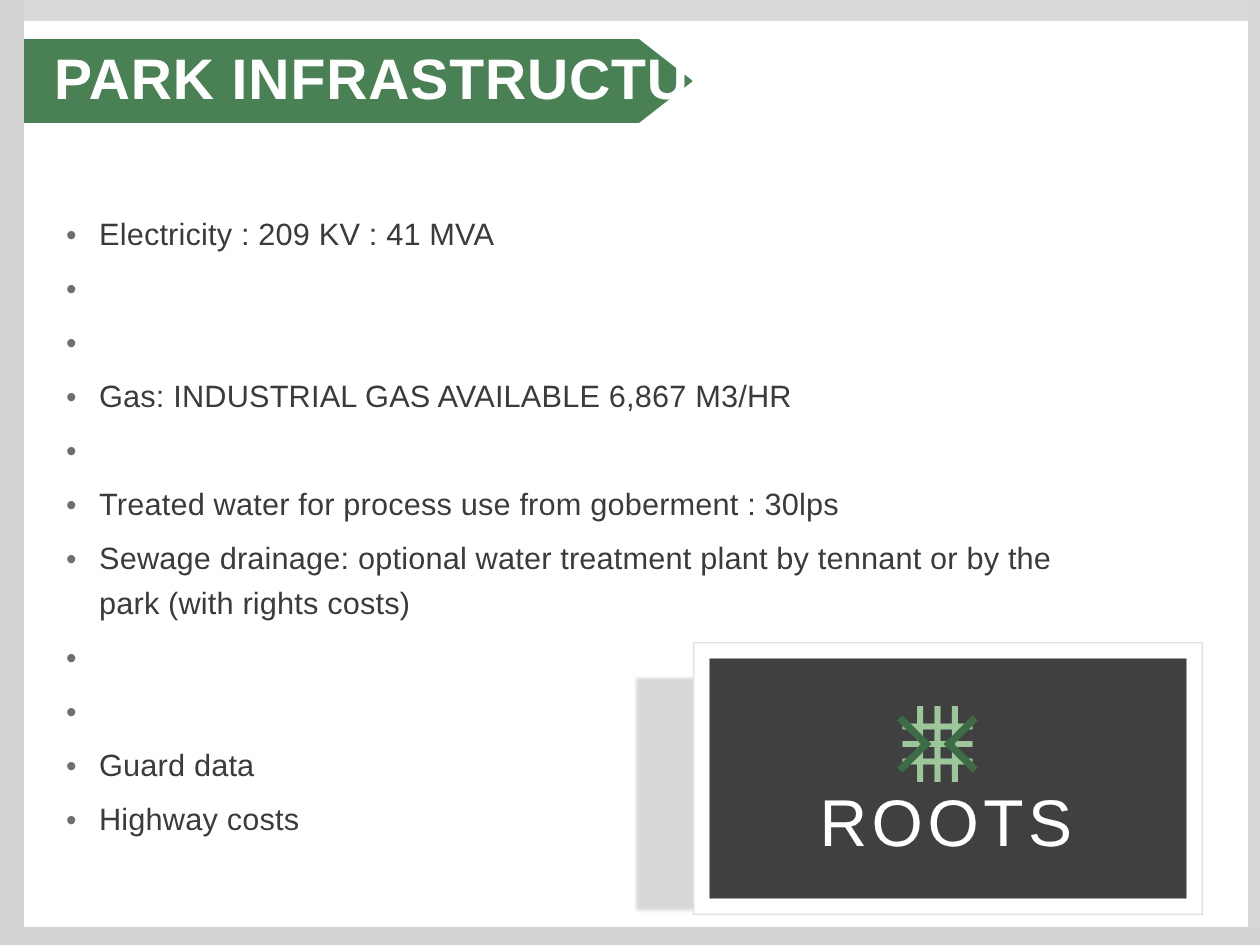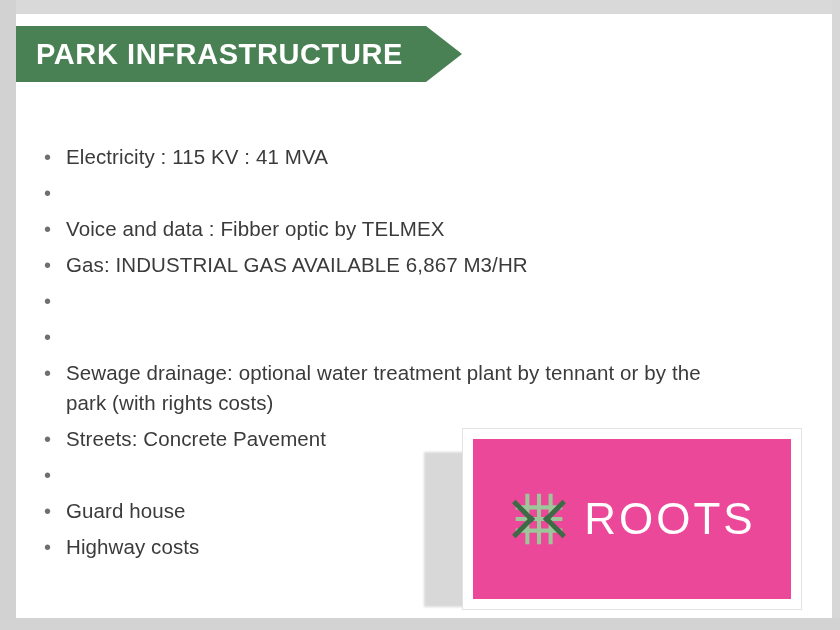--- a/index.html
+++ b/index.html
@@ -69,21 +69,21 @@
     border-bottom: 28px solid transparent;
     border-left: 36px solid #4a8154;
   }
   .banner-text {
     position: absolute;
     left: 20px;
     top: 0;
     height: 56px;
     line-height: 56px;
     color: #ffffff;
-    font-size: 29px;
+    font-size: 38px;
     font-weight: bold;
     letter-spacing: 0.6px;
     white-space: nowrap;
   }
 
   
   .bullet-list {
     position: absolute;
     left: 40px;
     top: 142px;
@@ -130,25 +130,26 @@
     width: 340px;
     height: 182px;
     background: #ffffff;
     border: 1px solid #e3e3e3;
     box-sizing: border-box;
     padding: 10px;
   }
   .logo-inner {
     width: 100%;
     height: 100%;
-    background: #ec4899;
+    background: #404040;
     display: flex;
     align-items: center;
     justify-content: center;
     box-sizing: border-box;
+    flex-direction: column;
   }
   .logo-mark {
     width: 62px;
     height: 62px;
     margin-right: 14px;
     flex: 0 0 62px;
   }
   .logo-textblock {
     display: flex;
     flex-direction: column;
@@ -184,62 +185,61 @@
   <div class="title-banner">
     <div class="banner-body"></div>
     <div class="banner-arrow"></div>
     <div class="banner-text">PARK INFRASTRUCTURE</div>
   </div>
 
   <div class="bullet-list">
 
     <div class="bullet-row">
       <span class="bullet-dot">•</span>
-      <span class="bullet-text">Electricity : 115 KV : 41 MVA</span>
-    </div>
-
-    <div class="bullet-row">
-      <span class="bullet-dot">•</span>
-    </div>
-
-    <div class="bullet-row">
-      <span class="bullet-dot">•</span>
-      <span class="bullet-text">Voice and data : Fibber optic by TELMEX</span>
+      <span class="bullet-text">Electricity : 209 KV : 41 MVA</span>
+    </div>
+
+    <div class="bullet-row">
+      <span class="bullet-dot">•</span>
+    </div>
+
+    <div class="bullet-row">
+      <span class="bullet-dot">•</span>
     </div>
 
     <div class="bullet-row">
       <span class="bullet-dot">•</span>
       <span class="bullet-text">Gas: INDUSTRIAL GAS AVAILABLE 6,867 M3/HR</span>
     </div>
 
     <div class="bullet-row">
       <span class="bullet-dot">•</span>
     </div>
 
     <div class="bullet-row">
       <span class="bullet-dot">•</span>
+      <span class="bullet-text">Treated water for process use from goberment : 30lps</span>
     </div>
 
     <div class="bullet-row">
       <span class="bullet-dot">•</span>
       <span class="bullet-text">Sewage drainage: optional water treatment plant by tennant or by the park (with rights costs)</span>
     </div>
 
     <div class="bullet-row">
       <span class="bullet-dot">•</span>
-      <span class="bullet-text">Streets: Concrete Pavement</span>
-    </div>
-
-    <div class="bullet-row">
-      <span class="bullet-dot">•</span>
-    </div>
-
-    <div class="bullet-row">
-      <span class="bullet-dot">•</span>
-      <span class="bullet-text">Guard house</span>
+    </div>
+
+    <div class="bullet-row">
+      <span class="bullet-dot">•</span>
+    </div>
+
+    <div class="bullet-row">
+      <span class="bullet-dot">•</span>
+      <span class="bullet-text">Guard data</span>
     </div>
 
     <div class="bullet-row">
       <span class="bullet-dot">•</span>
       <span class="bullet-text">Highway costs</span>
     </div>
 
   </div>
 
   <div class="logo-shadow"></div>

